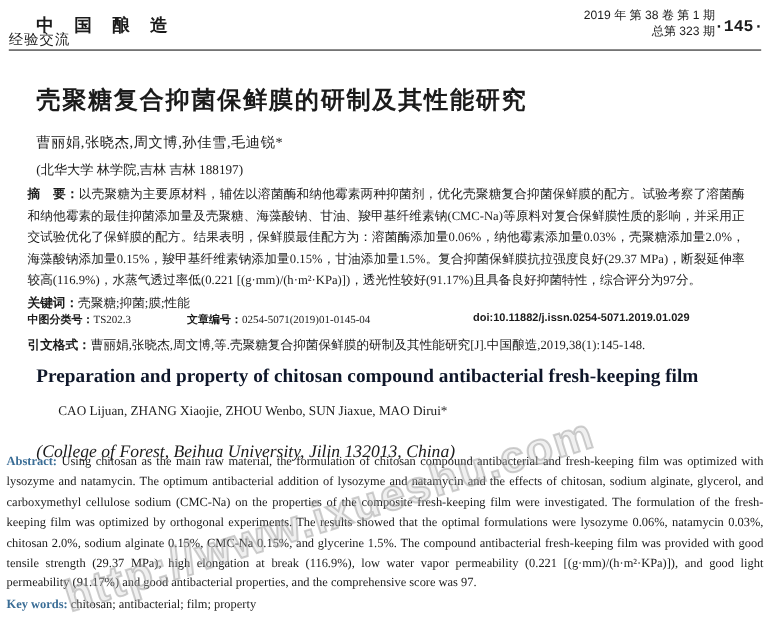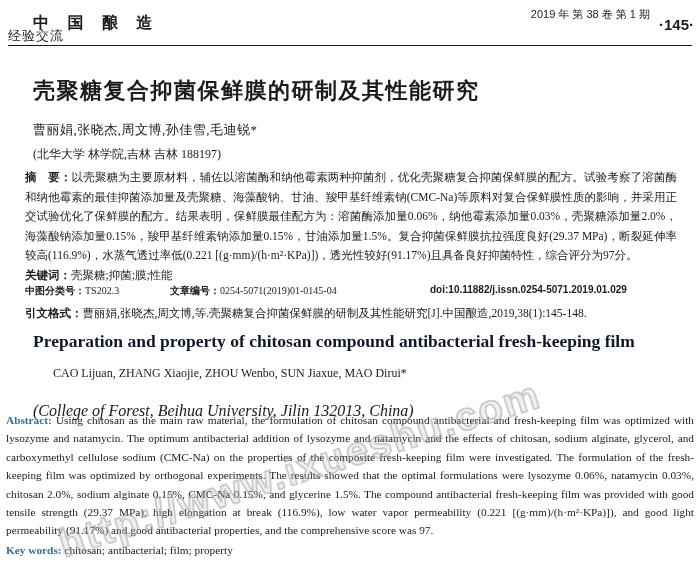--- a/index.html
+++ b/index.html
@@ -10,21 +10,21 @@
   }
   .abs { position:absolute; }
   .center { left:0; right:0; text-align:left;margin-left:33px; }
 
   
   .col-label { left:8px; top:27px; font-size:13px; letter-spacing:1px; }
   .journal-name { top:13px; font-family:"Liberation Sans",sans-serif; font-weight:bold;
                   font-size:16px; word-spacing:14px; }
   .issue-block { right:50px; top:7px; text-align:right;
                  font-family:"Liberation Sans",sans-serif; font-size:11px; line-height:15px; }
-  .pageno { right:6px; top:16px; font-family:Liberation Sans, sans-serif;
+  .pageno { right:6px; top:16px; font-family:Liberation Mono, monospace;
             font-weight:bold; font-size:15px;margin-left:12px; }
   .header-rule { left:8px; right:8px; top:45px; border-top:1.6px solid #1a1a1a; height:0; }
 
   
   .title-zh { top:76px; font-family:"Liberation Sans",sans-serif; font-weight:bold;
               font-size:22px; letter-spacing:1.5px; }
   .authors-zh { top:121px; font-size:13px; letter-spacing:0.5px; }
   .affil-zh { top:146px; font-size:12px; }
   .abstract-zh { left:25px; width:652px; top:168px; font-size:11.5px;
                  line-height:19.6px; text-align:justify; }
@@ -57,20 +57,21 @@
 </style>
 </head>
 <body>
 
 <div>
 
   <span class="abs col-label">经验交流</span>
   <div class="abs center journal-name">中 国 酿 造</div>
   <div class="abs issue-block">
     <div>2019 年 第 38 卷 第 1 期</div>
+    <div>总第 323 期</div>
   </div>
   <div class="abs pageno">·145·</div>
   <div class="abs header-rule"></div>
 
   <div class="abs center title-zh">壳聚糖复合抑菌保鲜膜的研制及其性能研究</div>
   <div class="abs center authors-zh">曹丽娟,张晓杰,周文博,孙佳雪,毛迪锐*</div>
   <div class="abs center affil-zh">(北华大学 林学院,吉林 吉林 188197)</div>
 
   <p class="abs abstract-zh" style="margin:0;">
     <span class="lbl">摘　要：</span><span>以壳聚糖为主要原材料，辅佐以溶菌酶和纳他霉素两种抑菌剂，优化壳聚糖复合抑菌保鲜膜的配方。试验考察了溶菌酶和纳他霉素的最佳抑菌添加量及壳聚糖、海藻酸钠、甘油、羧甲基纤维素钠(CMC-Na)等原料对复合保鲜膜性质的影响，并采用正交试验优化了保鲜膜的配方。结果表明，保鲜膜最佳配方为：溶菌酶添加量0.06%，纳他霉素添加量0.03%，壳聚糖添加量2.0%，海藻酸钠添加量0.15%，羧甲基纤维素钠添加量0.15%，甘油添加量1.5%。复合抑菌保鲜膜抗拉强度良好(29.37 MPa)，断裂延伸率较高(116.9%)，水蒸气透过率低(0.221 [(g·mm)/(h·m²·KPa)])，透光性较好(91.17%)且具备良好抑菌特性，综合评分为97分。</span>

